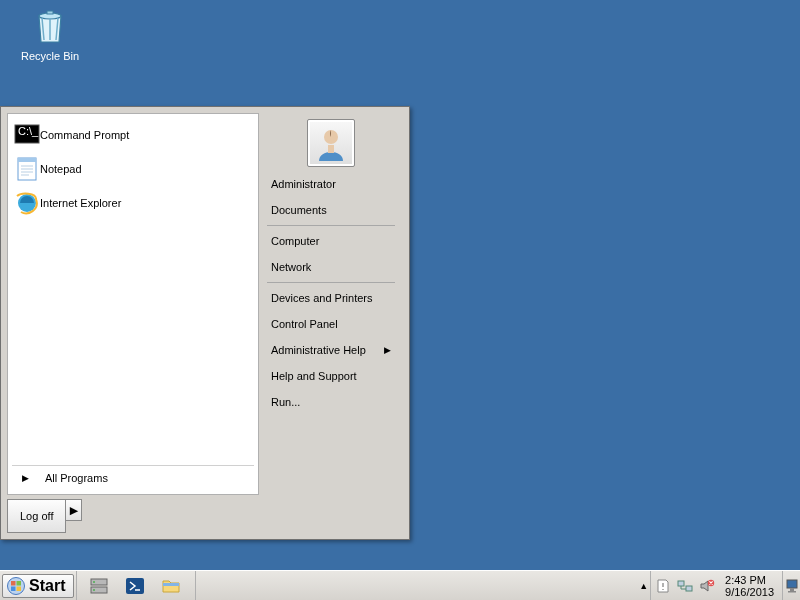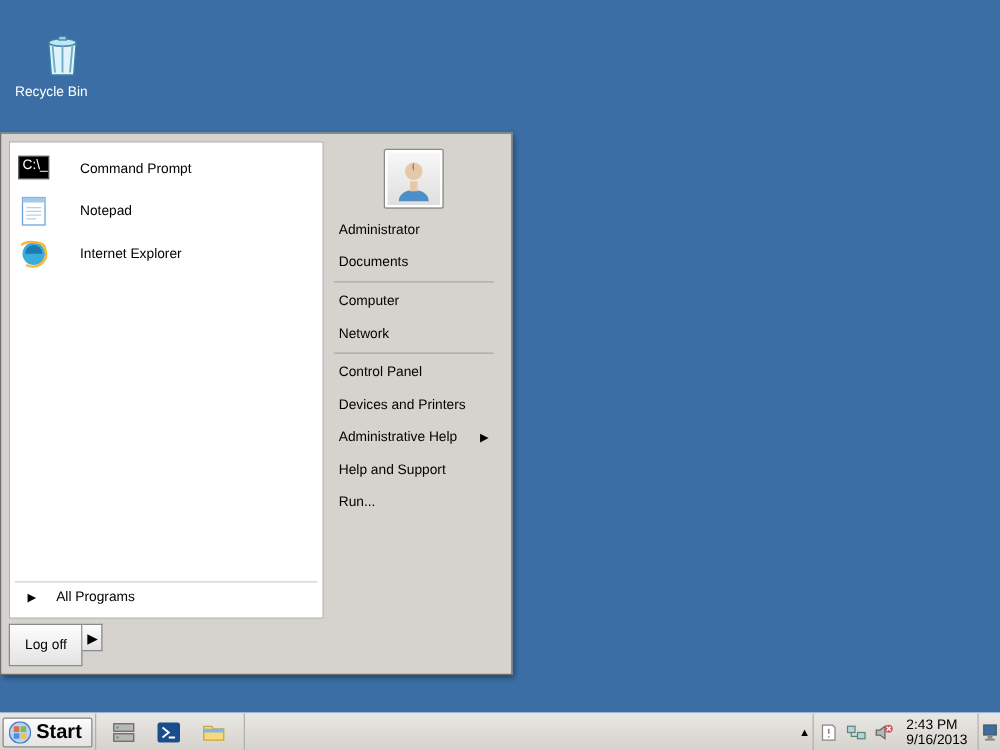--- a/index.html
+++ b/index.html
@@ -1,27 +1,27 @@
 <!DOCTYPE html>
 <html><head>
 <meta charset="utf-8">
 <style>
 * { margin:0; padding:0; box-sizing:border-box; font-family:"Segoe UI",Tahoma,sans-serif; font-size:11px; }
 body { width:800px; height:600px; background:#3a6ea5; overflow:hidden; position:relative; }
 .desktop { width:100%; height:570px; position:relative; }
-.desktop-icon { position:absolute; left:12px; top:24px; width:76px; text-align:left; cursor:pointer; }
+.desktop-icon { position:absolute; left:12px; top:6px; width:76px; text-align:center; cursor:pointer; }
 .desktop-icon .ic { width:42px; height:42px; margin:0 auto 2px; }
 .desktop-icon span { color:#fff; display:block; line-height:13px; }
 
 
 .startmenu { position:absolute; left:0; bottom:30px; width:410px; background:#d6d3ce; border:1px solid #707070; box-shadow:2px 2px 4px rgba(0,0,0,.35); padding:6px; }
 .sm-top { display:flex; }
 .left-panel { width:252px; background:#fff; border:1px solid #b0b0b0; padding:4px; display:flex; flex-direction:column; height:382px; }
 .prog { display:flex; align-items:center; padding:4px 2px; cursor:pointer; }
-.prog .ic { width:26px; height:26px; margin-right:24px; flex-shrink:0; }
+.prog .ic { width:26px; height:26px; margin-right:0; flex-shrink:0; }
 .spacer { flex:1; }
 .allprog { display:flex; align-items:center; padding:6px 10px; border-top:1px solid #d0d0d0; cursor:pointer; }
 .allprog .tri { margin-right:16px; font-size:9px; }
 
 .right-panel { flex:1; padding:0 8px; }
 .avatar-wrap { display:flex; justify-content:center; padding:6px 0 4px; }
 .avatar { width:48px; height:48px; border:1px solid #8a8a8a; background:linear-gradient(#f8f8f8,#dedede); display:flex; align-items:center; justify-content:center; border-radius:2px; box-shadow:inset 0 0 0 2px #fff; }
 .ritem { padding:7px 4px; cursor:pointer; color:#000; }
 .ritem.sub { display:flex; justify-content:space-between; align-items:center; }
 .rsep { border-top:1px solid #a8a8a8; margin:2px 0; }
@@ -113,22 +113,22 @@
                 <rect x="17" y="22" width="6" height="8" fill="#e7c9a9"></rect>
               </svg>
           </div>
         </div>
         <div class="ritem"><span>Administrator</span></div>
         <div class="ritem"><span>Documents</span></div>
         <div class="rsep"></div>
         <div class="ritem"><span>Computer</span></div>
         <div class="ritem"><span>Network</span></div>
         <div class="rsep"></div>
+        <div class="ritem"><span>Devices and Printers</span></div>
         <div class="ritem"><span>Control Panel</span></div>
-        <div class="ritem"><span>Devices and Printers</span></div>
         <div class="ritem sub">
             <span>Administrative Help</span>
             <span style="font-size:9px">▶</span>
           </div>
         <div class="ritem"><span>Help and Support</span></div>
         <div class="ritem"><span>Run...</span></div>
       </div>
     </div>
 
     <div class="sm-bottom">

